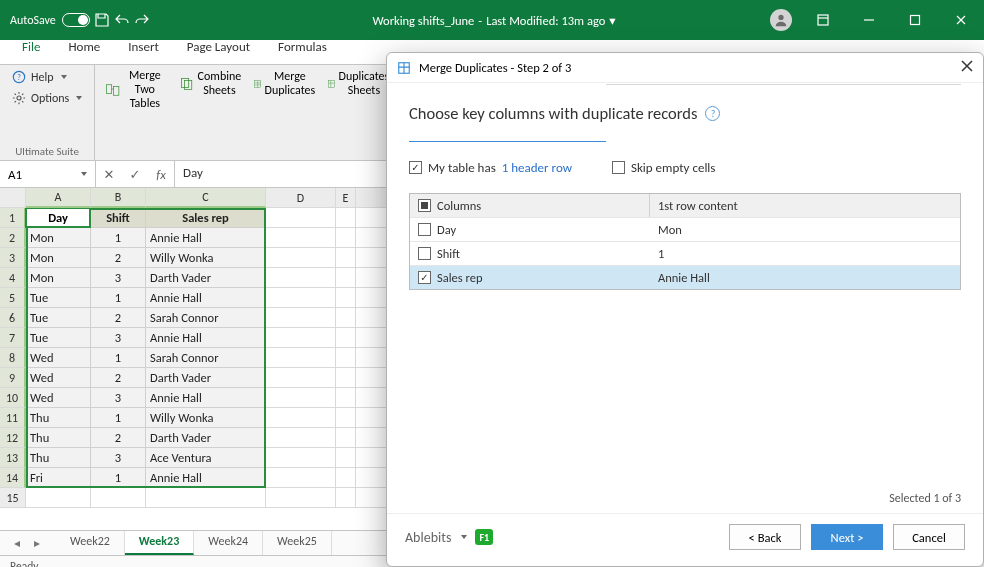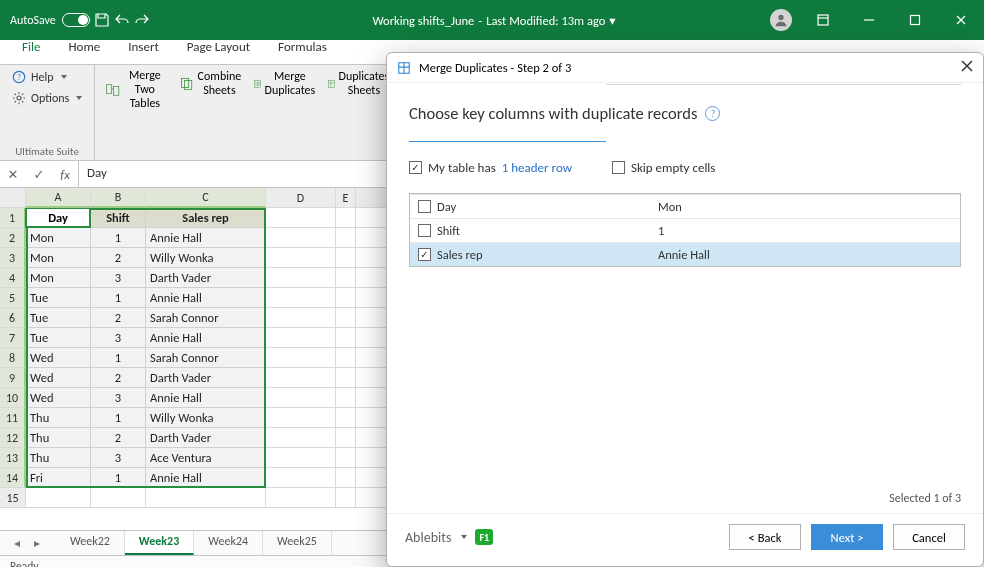--- a/index.html
+++ b/index.html
@@ -275,20 +275,24 @@
             <rect x="6" y="5" width="16" height="20" class="ico-line"></rect>
           </svg>
         <span>C Shee</span>
       </div>
     </div>
     <div></div>
   </div>
 </div>
 
 <div class="formulabar">
+  <div class="namebox">
+    <span>A1</span>
+    <span class="caret-down"></span>
+  </div>
   <div class="fx-btns">
     <div>✕</div>
     <div>✓</div>
     <div class="fx-fx">fx</div>
   </div>
   <div class="fx-input">Day</div>
 </div>
 
 <div class="grid-area">
   <div class="grid-container">
@@ -495,20 +499,27 @@
         <span>My table has</span>
         <span class="link">1 header row</span>
       </label>
       <label class="dlg-check">
         <span class="chk"></span>
         <span>Skip empty cells</span>
       </label>
     </div>
 
     <div class="col-list">
+      <div class="col-list-header">
+        <div class="col-A" style="display:flex;align-items:center;gap:6px">
+          <span class="tri-chk filled"></span>
+          <span>Columns</span>
+        </div>
+        <div class="col-B"><span>1st row content</span></div>
+      </div>
       <div id="dlgrows">
           <div class="col-list-row">
             <div class="col-A">
               <span class="tri-chk"></span>
               <span>Day</span>
             </div>
             <div class="col-B">Mon</div>
           </div>
           <div class="col-list-row">
             <div class="col-A">

